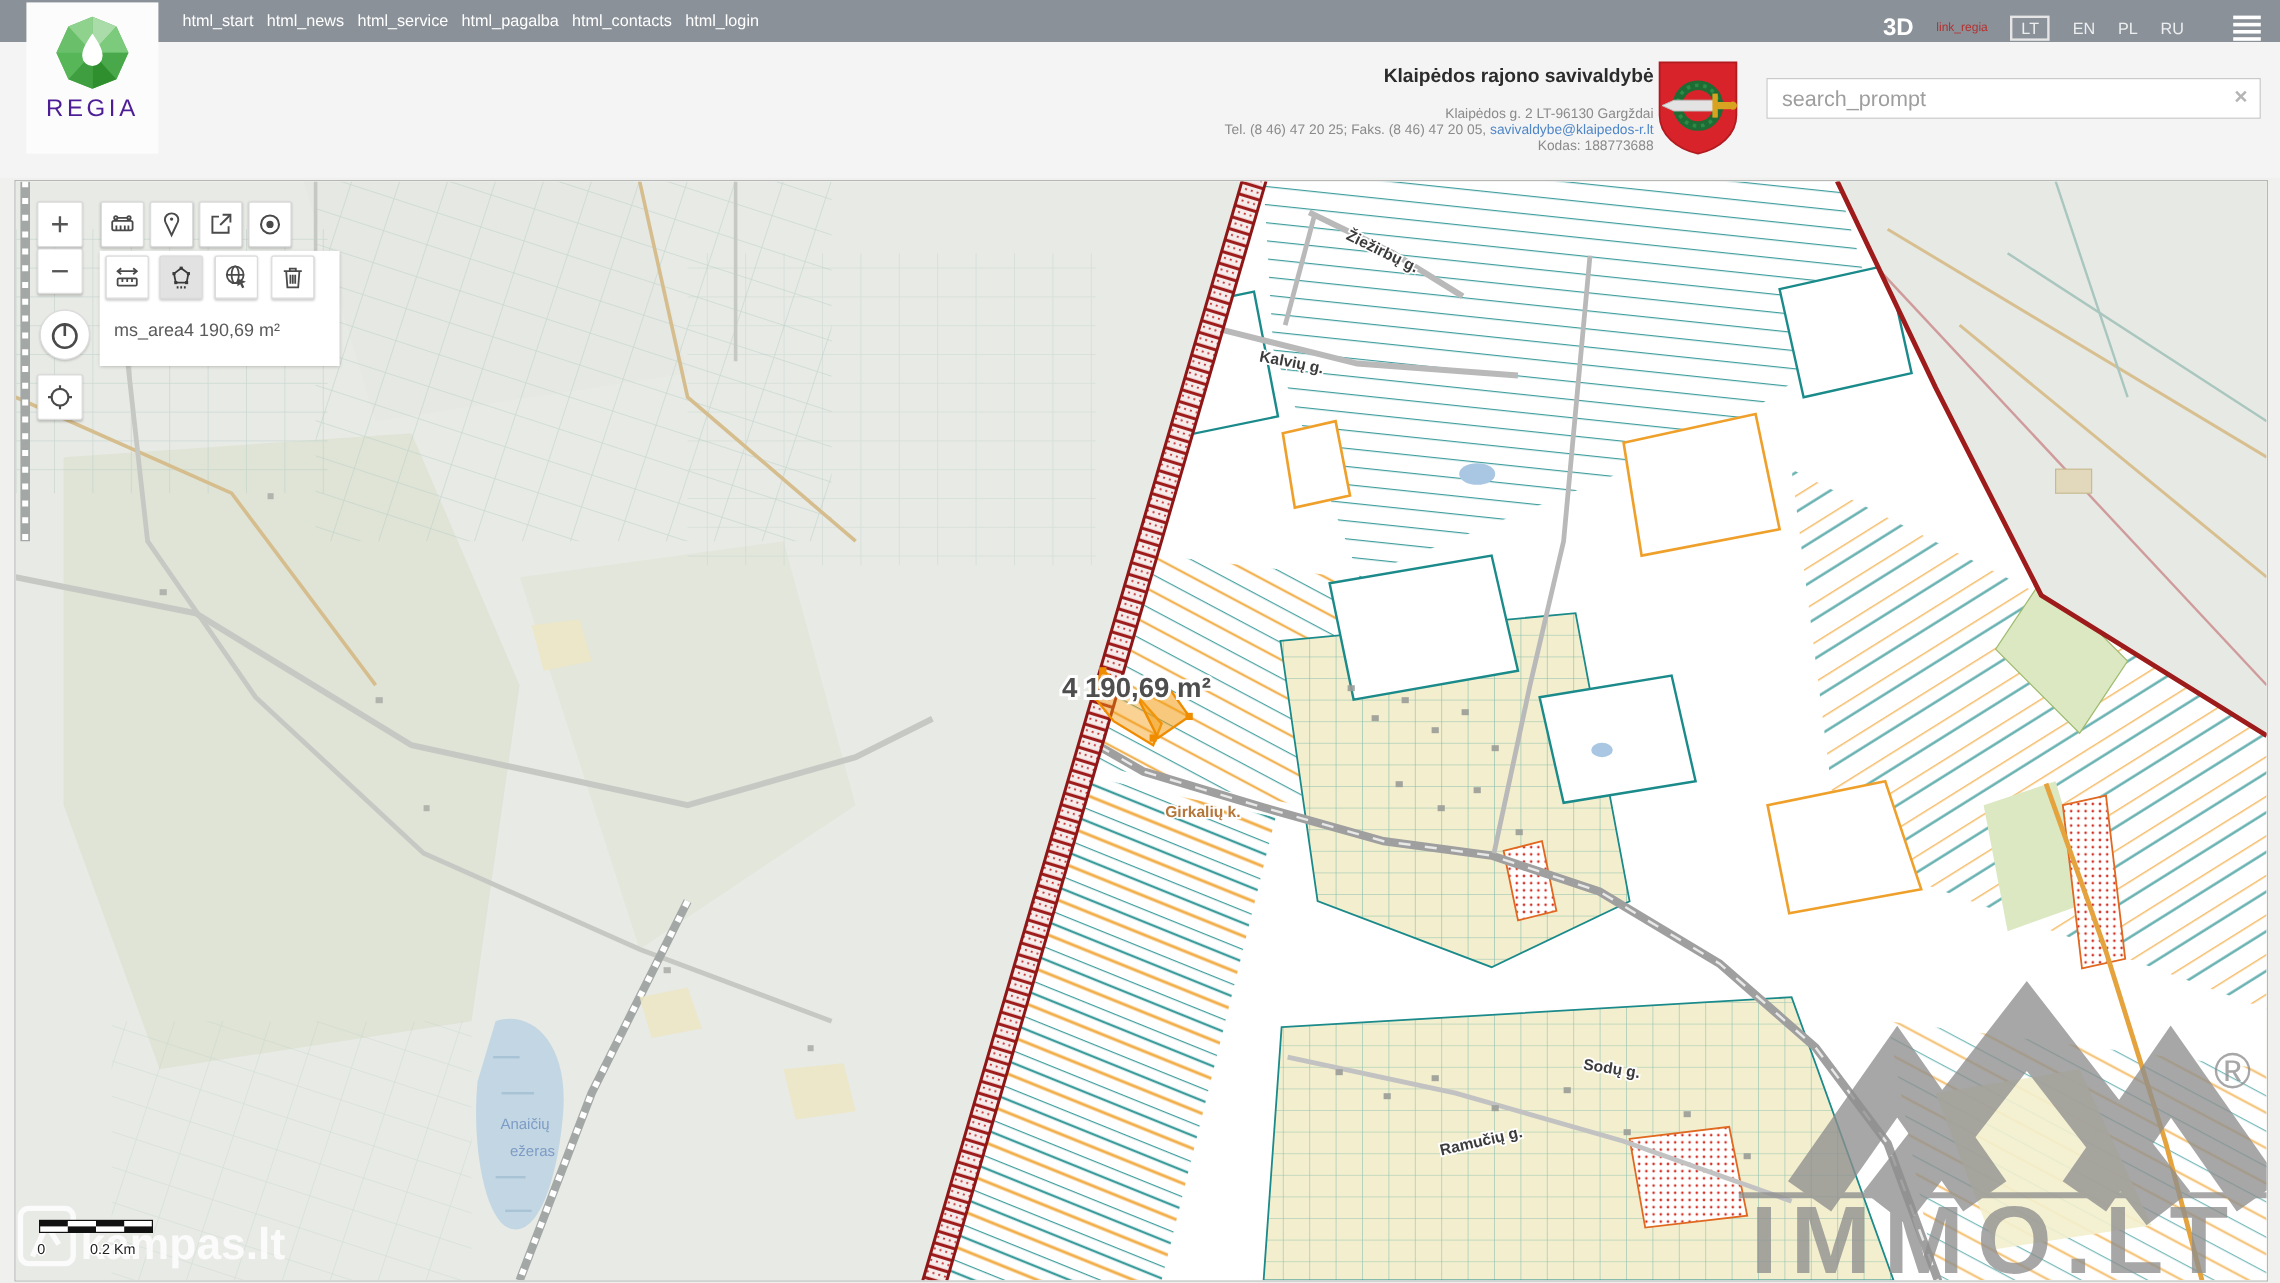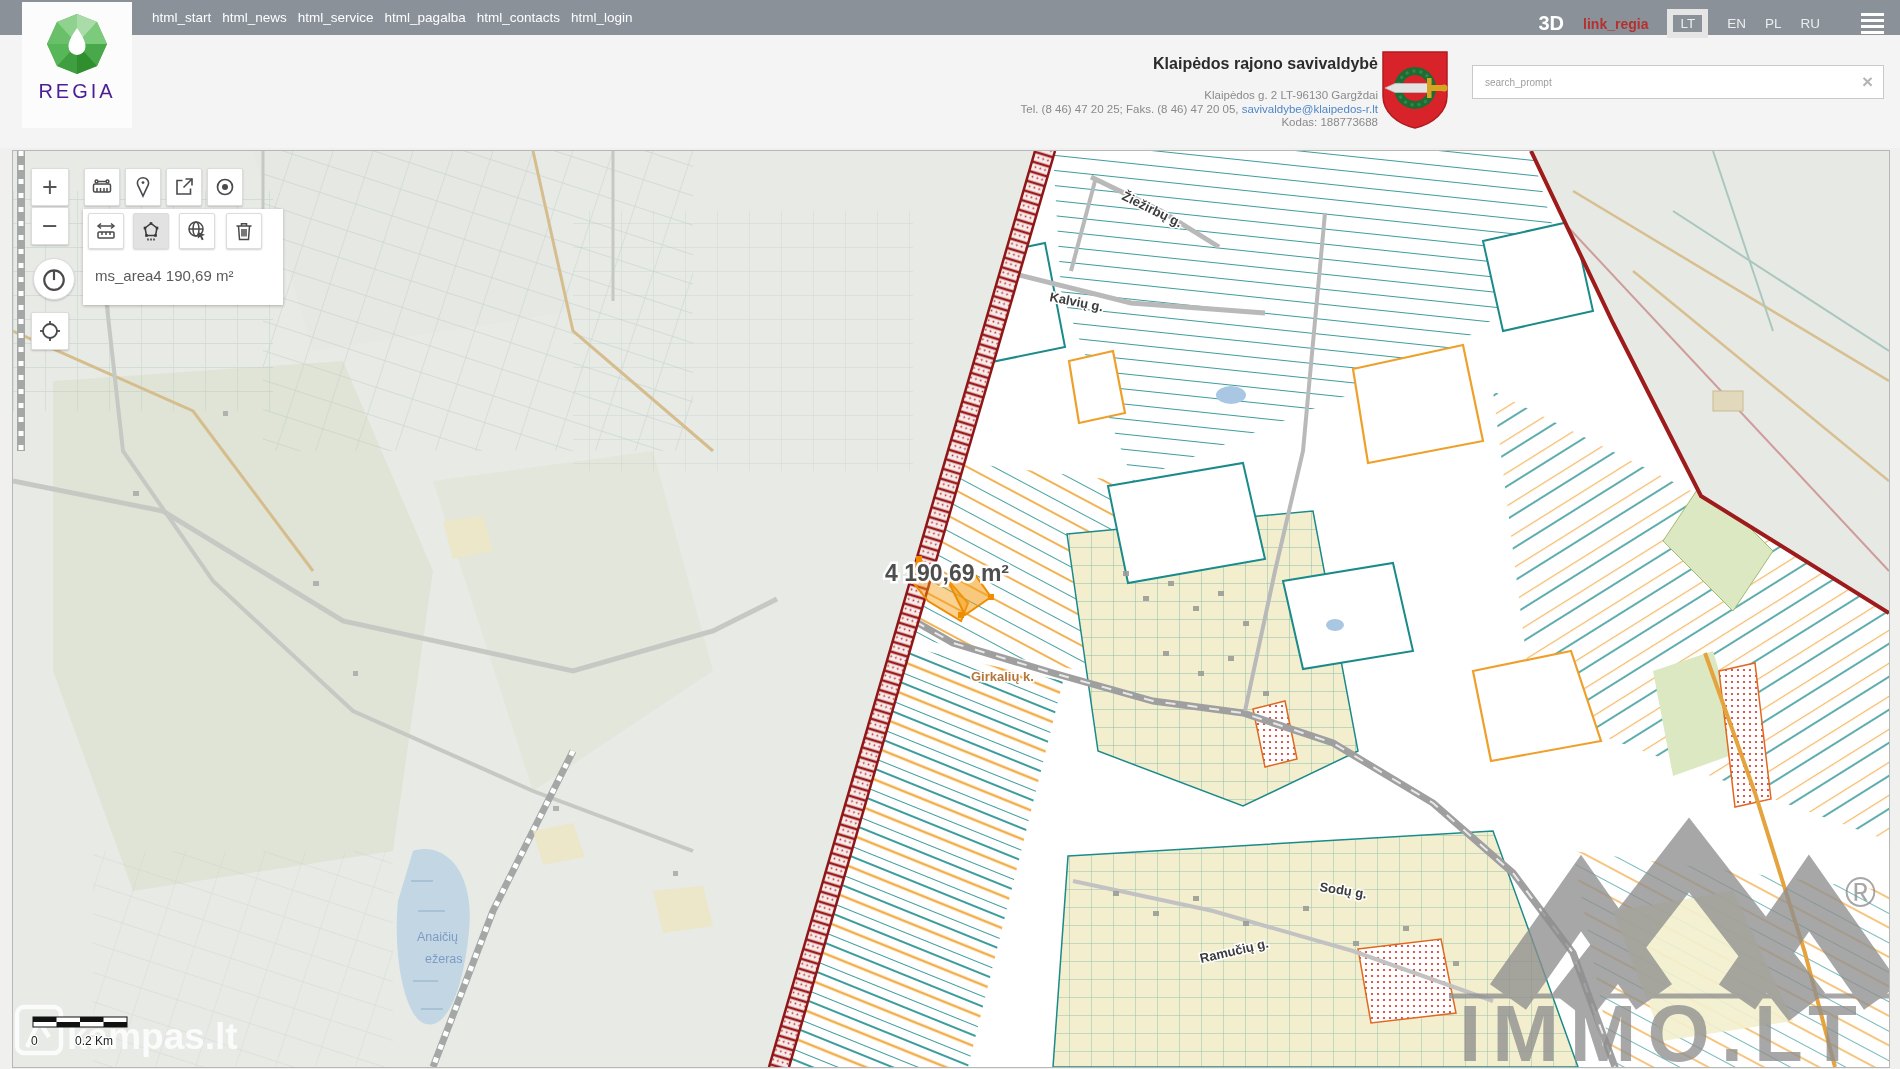--- a/index.html
+++ b/index.html
@@ -6,40 +6,40 @@
   body{
     width:1900px;height:1069px;position:relative;overflow:hidden;
     background:#f0f1ef;font-family:"Liberation Sans",sans-serif;
   }
   
   .navbar{position:absolute;top:0;left:0;width:1900px;height:35px;background:#8a9199;z-index:5;}
   .nav-items{position:absolute;left:152px;top:0;height:35px;display:flex;align-items:center;gap:11px;}
   .nav-item{color:#fff;font-size:13.5px;cursor:pointer;white-space:nowrap;}
   .nav-right{position:absolute;right:16px;top:0;height:47px;display:flex;align-items:center;gap:19px;}
   .btn-3d{color:#fff;font-weight:bold;font-size:20px;cursor:pointer;}
-  .link-regia{color:#b5302e;font-weight:bold;font-size:14px;cursor:pointer;}
+  .link-regia{color:#b5302e;font-weight:normal;font-size:10px;cursor:pointer;}
   .lang{color:#eceeef;font-size:13.5px;cursor:pointer;}
-  .lang.active{border:6px solid #e5e5e5;padding:1px 7px;}
+  .lang.active{border:2px solid #e5e5e5;padding:1px 7px;}
   .burger{display:flex;flex-direction:column;gap:3px;margin-left:22px;cursor:pointer;}
   .burger span{display:block;width:23px;height:3px;background:#fff;}
   
   .header{position:absolute;top:35px;left:0;width:1900px;height:113px;background:#f4f4f4;}
   .logo-tile{position:absolute;left:22px;top:2px;width:110px;height:126px;background:#fcfcfc;z-index:6;
     display:flex;flex-direction:column;align-items:center;cursor:pointer;}
   .logo-tile svg{margin-top:10px;}
   .brand{color:#4c1d95;font-size:20px;letter-spacing:3px;margin-top:4px;}
   .muni-block{position:absolute;right:522px;top:55px;text-align:right;z-index:4;}
   .muni-title{font-size:16px;font-weight:bold;color:#2b2b2b;margin-bottom:16px;white-space:nowrap;}
   .muni-line{font-size:11.5px;color:#8a8a8a;line-height:13.5px;white-space:nowrap;}
   .muni-line a{color:#4f86c6;text-decoration:none;cursor:pointer;}
   .coat{position:absolute;left:1381px;top:50px;width:68px;height:80px;z-index:4;}
   .search-wrap{position:absolute;left:1472px;top:65px;width:412px;height:34px;background:#fff;
     border:1px solid #c9c9c9;box-sizing:border-box;z-index:4;}
   .search-wrap input{border:none;outline:none;width:100%;height:100%;box-sizing:border-box;
-    padding:0 36px 0 12px;font-size:10px;color:#333;font-family:"Liberation Sans",sans-serif;background:transparent;}
+    padding:0 36px 0 12px;font-size:18px;color:#333;font-family:"Liberation Sans",sans-serif;background:transparent;}
   .search-wrap input::placeholder{color:#9e9e9e;}
   .clear-x{position:absolute;right:10px;top:5px;color:#b5b5b5;font-size:19px;font-weight:bold;cursor:pointer;line-height:22px;}
   
   .map-frame{position:absolute;left:12px;top:150px;width:1876px;height:916px;background:#fff;
     border:1px solid #b7b7b7;box-sizing:content-box;overflow:hidden;}
   .map-frame > svg.map-art{position:absolute;left:0;top:0;}
   .mbtn{position:absolute;background:#fff;border:1px solid #dcdcdc;border-radius:2px;
     box-shadow:0 1px 2px rgba(0,0,0,.18);display:flex;align-items:center;justify-content:center;
     cursor:pointer;padding:0;z-index:3;color:#4a4a4a;}
   .mbtn.active{background:#e2e2e2;}

